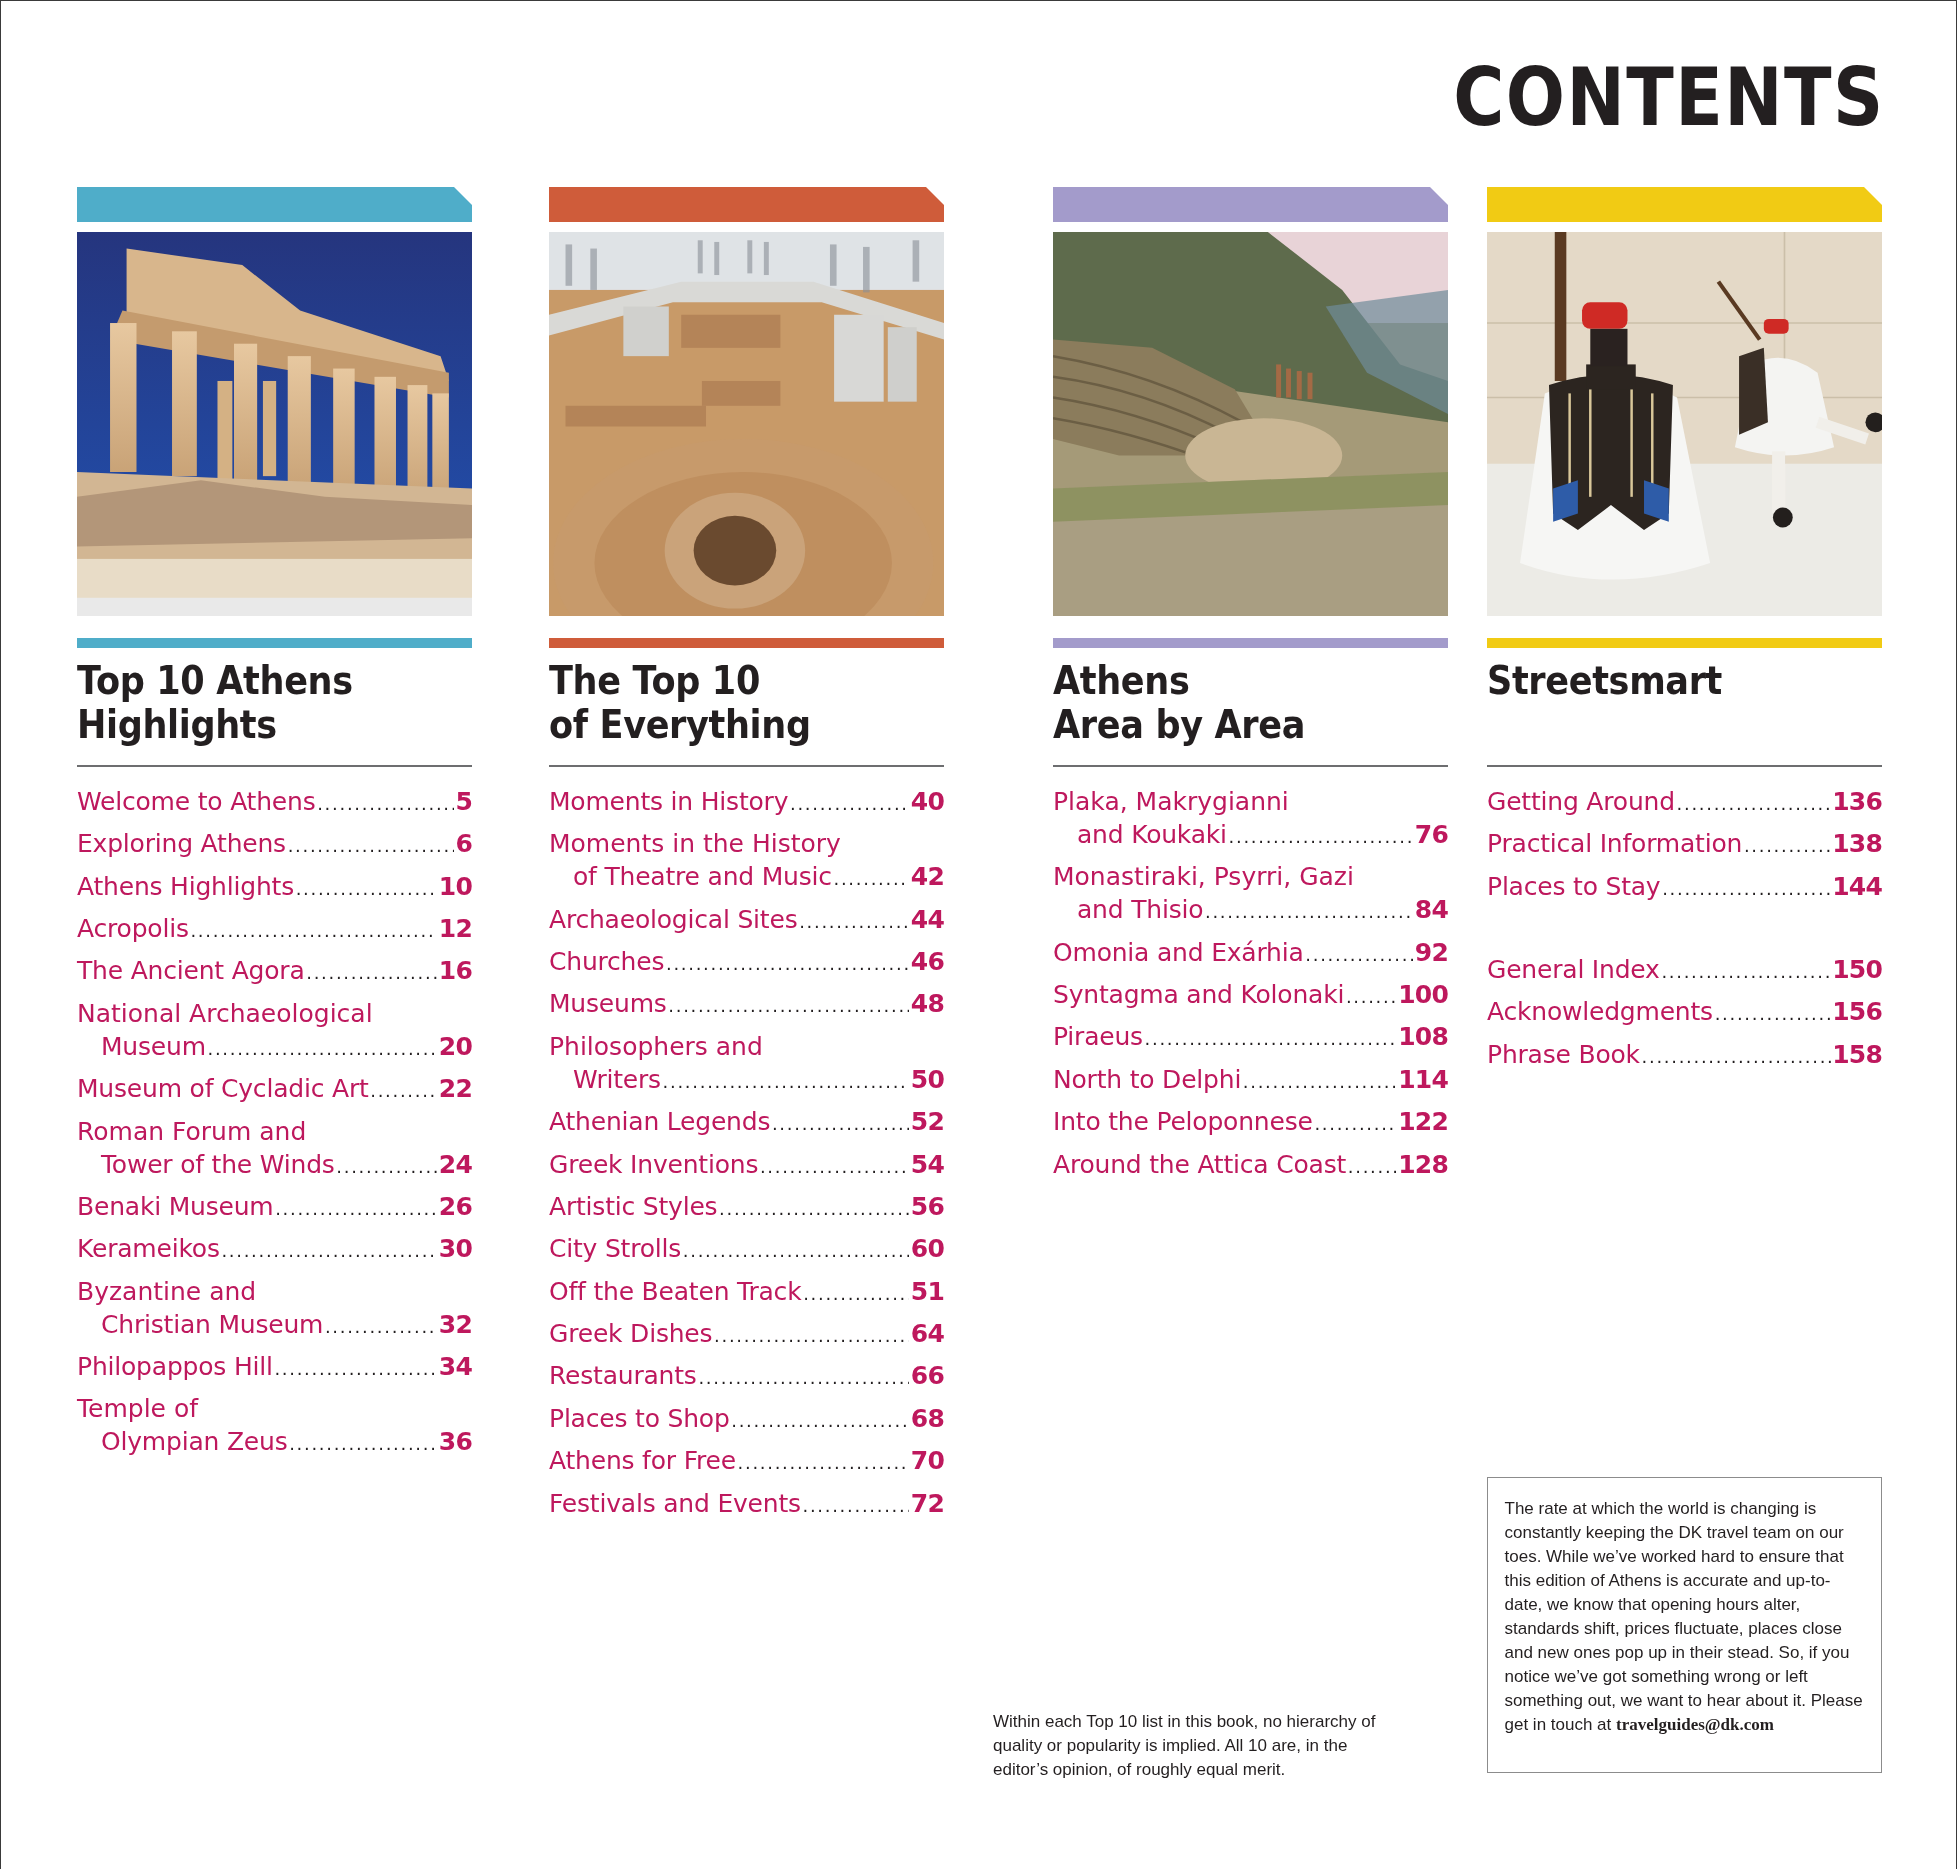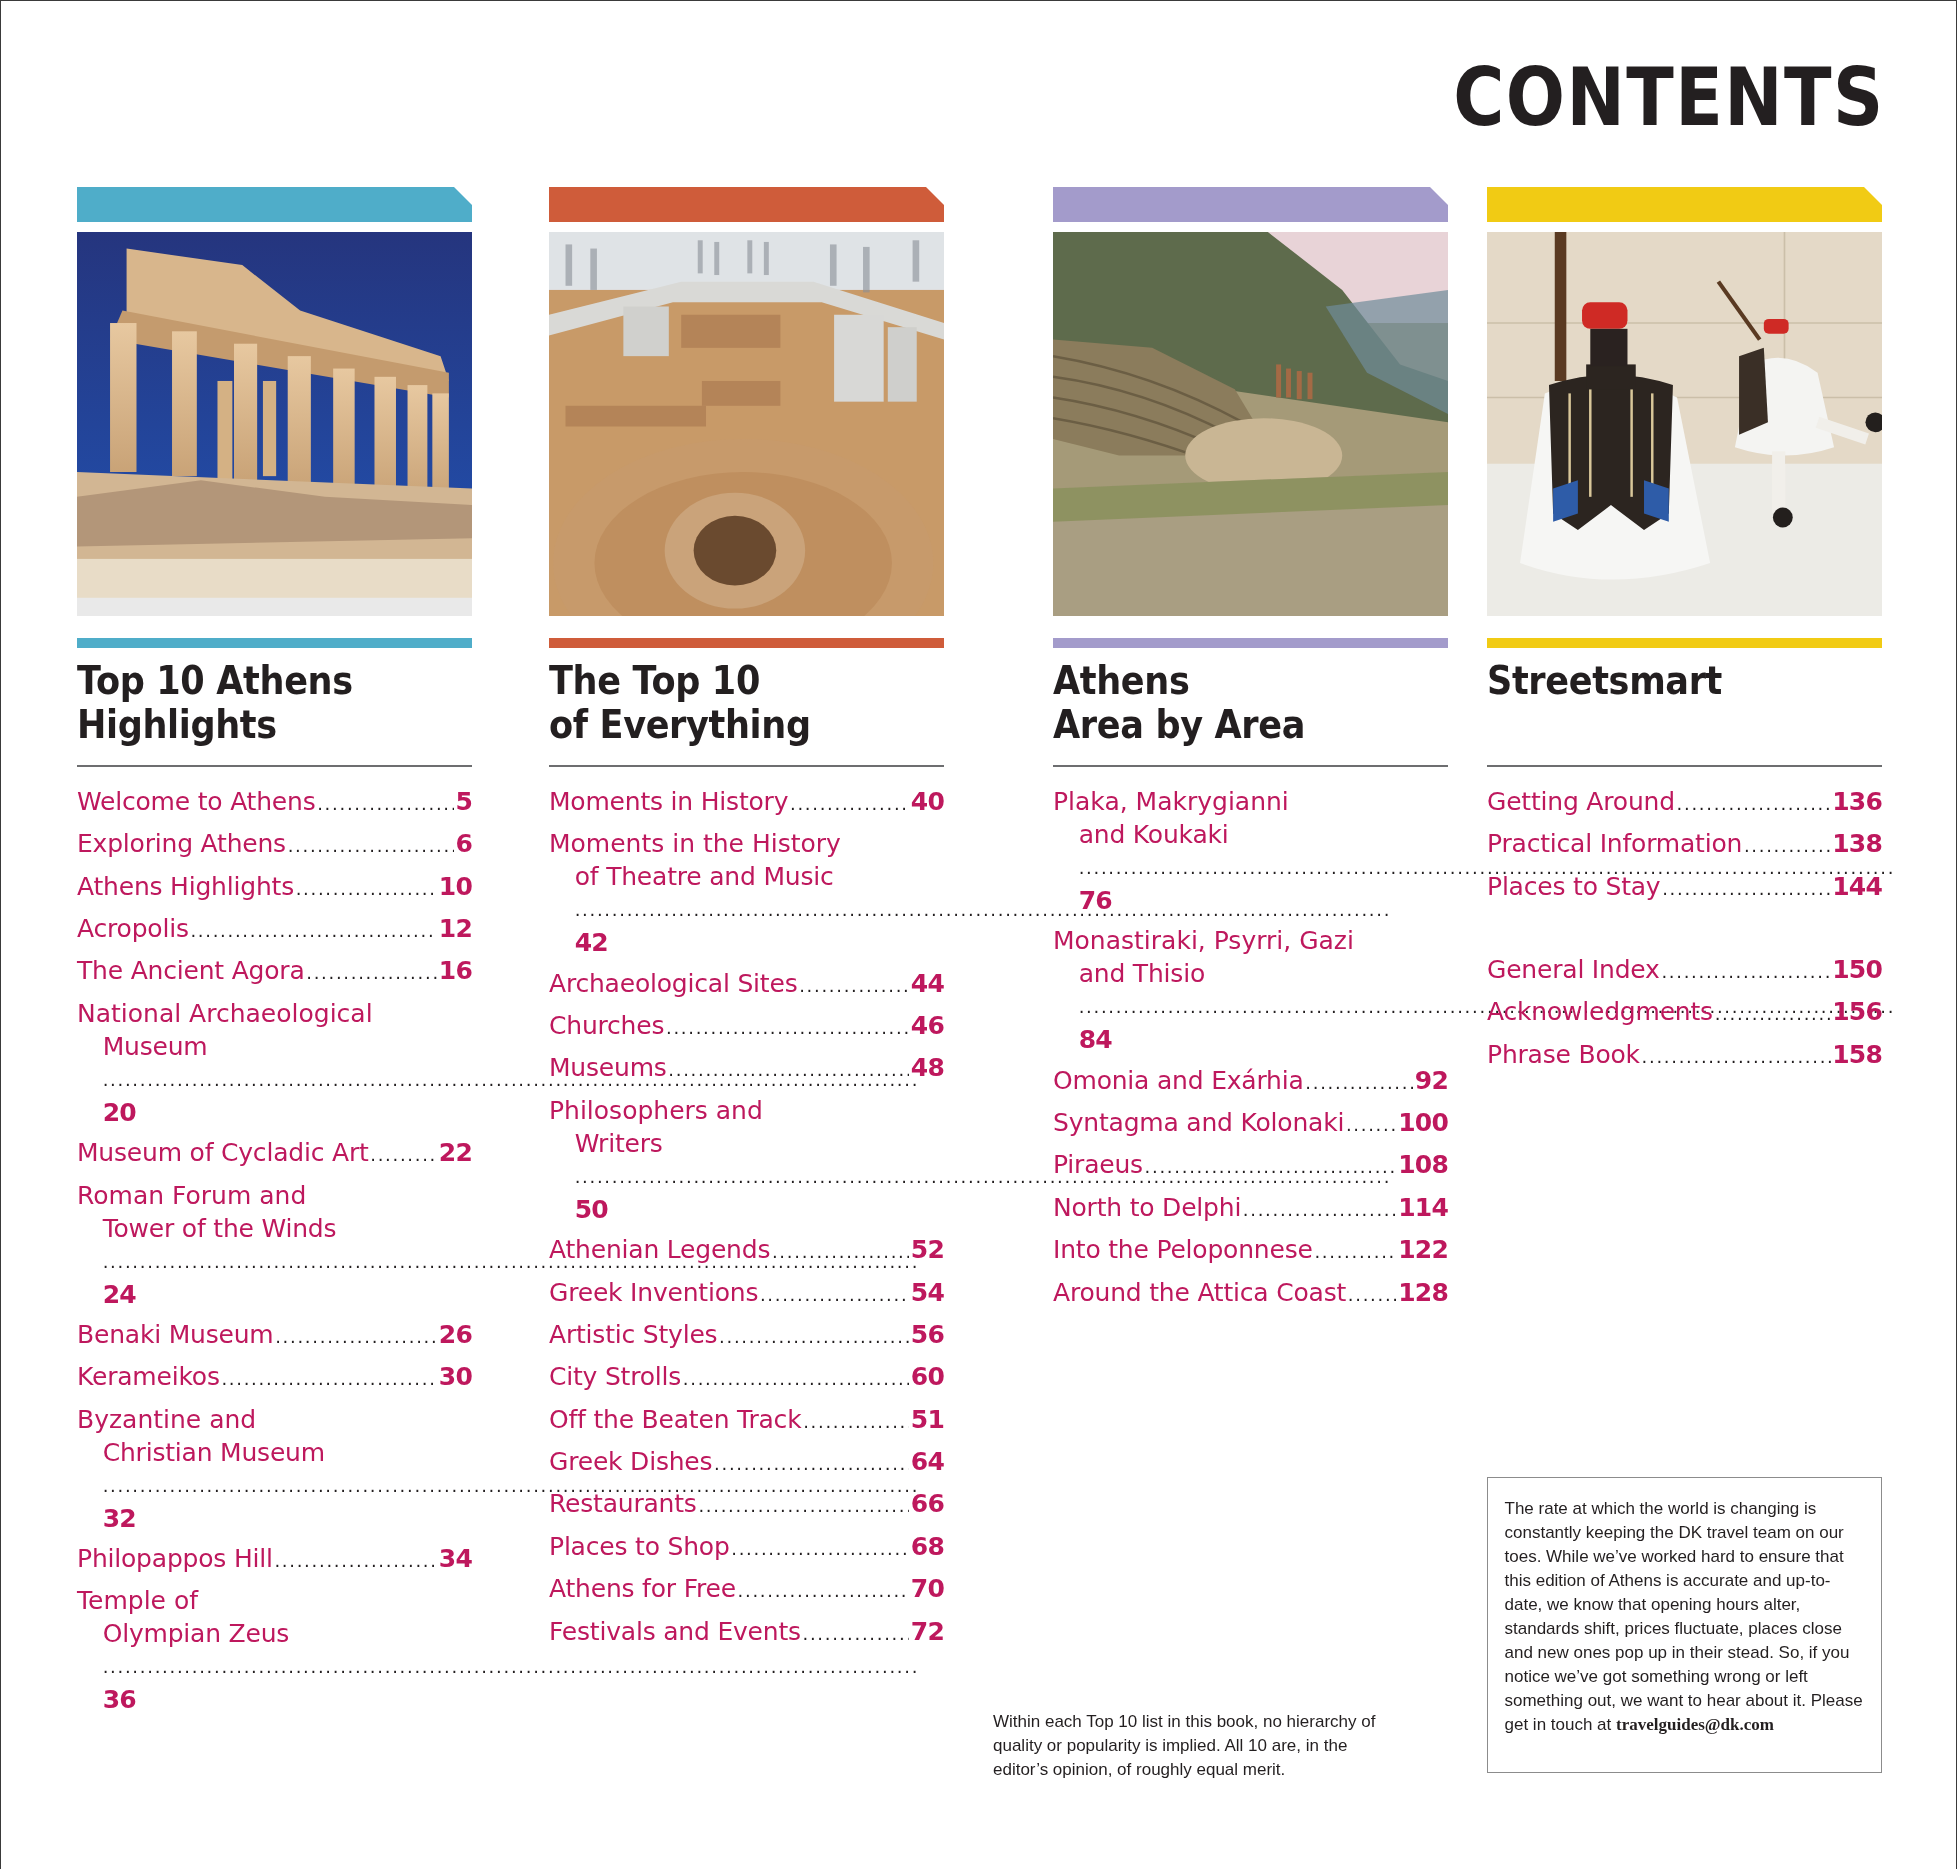--- a/index.html
+++ b/index.html
@@ -73,21 +73,20 @@
     margin-bottom: 7.4px;
     color: #be185d;
     cursor: pointer;
   }
   .entry.two-line { flex-direction: column; align-items: stretch; }
   .entry .line1 { display: block; }
   .entry .line2 {
     display: flex;
     align-items: baseline;
     padding-left: 24px;
-    flex-direction: column;
   }
   .entry .label { white-space: nowrap; letter-spacing: -0.2px; }
   .entry .dots {
     flex: 1;
     overflow: hidden;
     white-space: nowrap;
     margin: 0 1.7px;
     font-size: 18px;
     letter-spacing: 1.7px;
     color: #231f20;

